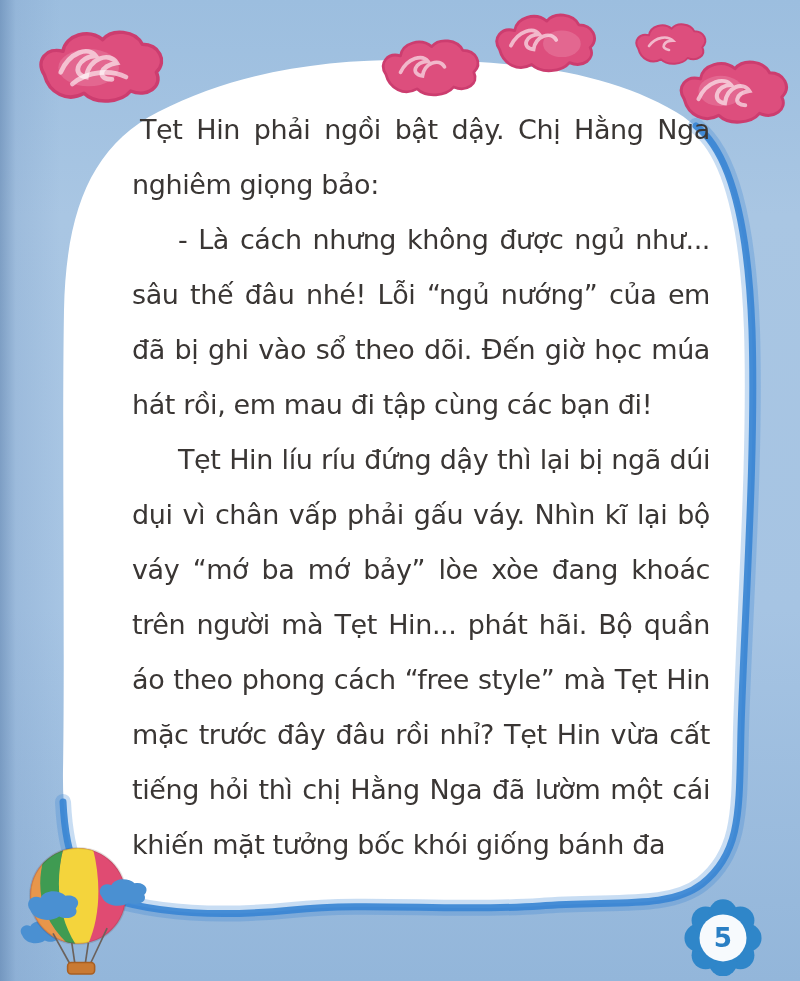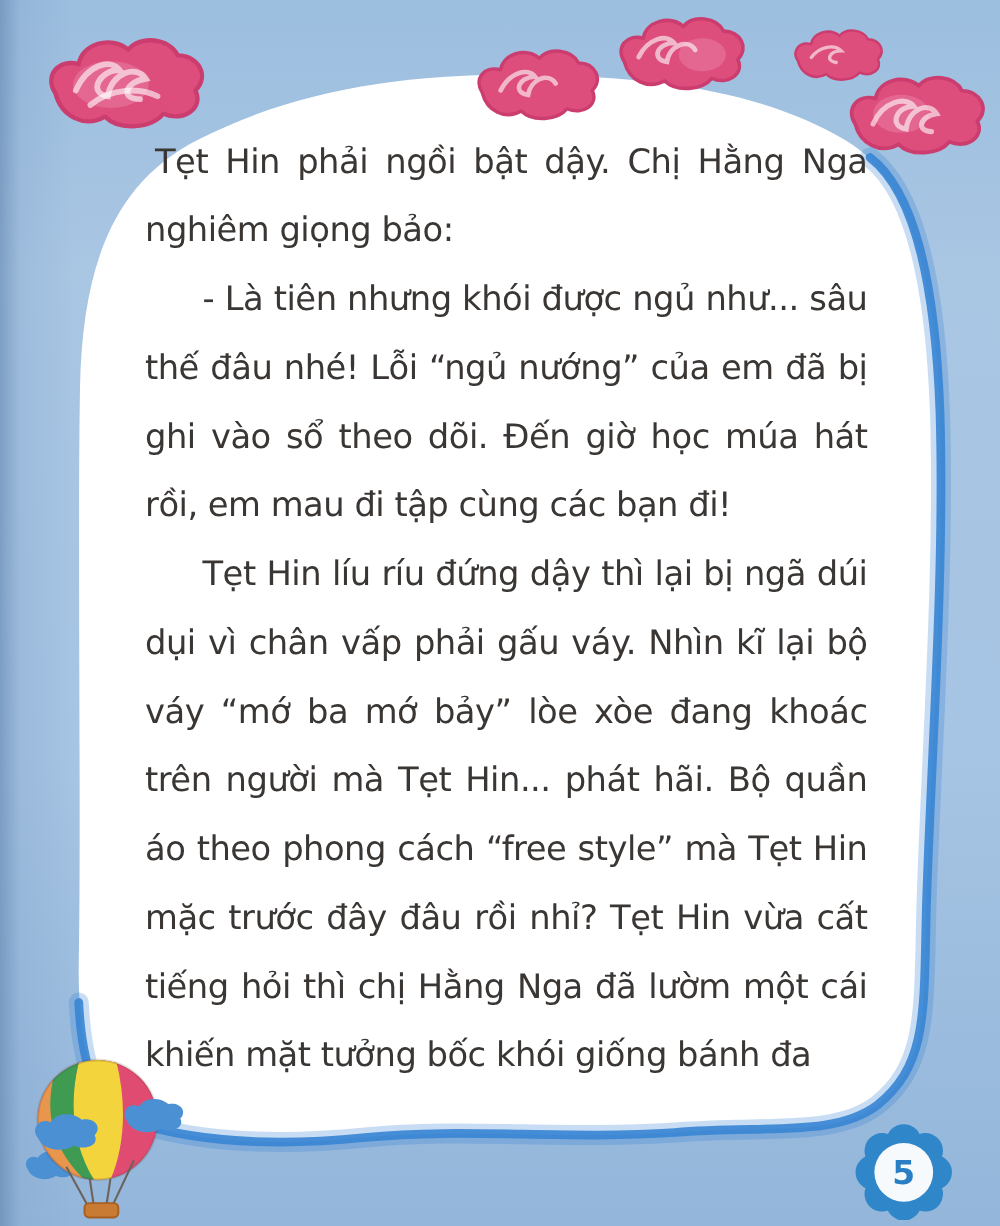--- a/index.html
+++ b/index.html
@@ -33,21 +33,21 @@
     background:
       linear-gradient(90deg, rgba(84,120,165,.50) 0px, rgba(130,163,203,.30) 16px, rgba(168,198,229,0) 60px),
       linear-gradient(180deg, #9cbedf 0%, var(--background-blue) 22%, #a6c4e3 62%, #93b6da 100%);
   }
   .blob-svg{position:absolute;left:0;top:0;}
   .blob-fill{fill:var(--panel-white);}
   .blob-edge-soft{fill:none;stroke:var(--panel-edge-blue);stroke-width:16;stroke-linecap:round;opacity:.28;}
   .blob-edge{fill:none;stroke:var(--panel-edge-blue);stroke-width:7;stroke-linecap:round;opacity:.92;}
 
   .story{
-    position:absolute;left:116px;top:102px;width:578px;
+    position:absolute;left:132px;top:102px;width:578px;
     color:var(--text-color);
     font-size:27px;line-height:55px;
     letter-spacing:-0.4px;
     text-align:justify;
   }
   .story p{margin:0;}
   .story p.p-first{text-indent:8px;}
   .story p.p-indent{text-indent:46px;}
 
   .cloud{position:absolute;}
@@ -110,21 +110,21 @@
       C 756 460, 744 620, 741 730
       C 739 810, 742 852, 702 884
       C 668 910, 612 900, 540 906
       C 450 912, 372 902, 292 910
       C 212 918, 152 912, 108 898
       C 82 890, 66 864, 63 802"></path>
   </svg>
 
   <div class="story">
     <p class="p-first">Tẹt Hin phải ngồi bật dậy. Chị Hằng Nga nghiêm giọng bảo:</p>
-    <p class="p-indent">- Là tiên nhưng khói được ngủ như... sâu thế đâu nhé! Lỗi “ngủ nướng” của em đã bị ghi vào sổ theo dõi. Đến giờ học múa hát rồi, em mau đi tập cùng các bạn đi!</p>
+    <p class="p-indent">- Là cách nhưng không được ngủ như... sâu thế đâu nhé! Lỗi “ngủ nướng” của em đã bị ghi vào sổ theo dõi. Đến giờ học múa hát rồi, em mau đi tập cùng các bạn đi!</p>
     <p class="p-indent">Tẹt Hin líu ríu đứng dậy thì lại bị ngã dúi dụi vì chân vấp phải gấu váy. Nhìn kĩ lại bộ váy “mớ ba mớ bảy” lòe xòe đang khoác trên người mà Tẹt Hin... phát hãi. Bộ quần áo theo phong cách “free style” mà Tẹt Hin mặc trước đây đâu rồi nhỉ? Tẹt Hin vừa cất tiếng hỏi thì chị Hằng Nga đã lườm một cái khiến mặt tưởng bốc khói giống bánh đa</p>
   </div>
 
   <svg class="cloud" style="left:28px;top:14px;" width="140" height="98" viewBox="0 0 120 72" aria-hidden="true">
     <path class="cloud-body" d="M14 46 C6 34 16 22 30 26 C32 12 52 6 64 16 C72 6 92 8 98 20 C112 20 120 34 110 44 C116 56 102 66 88 60 C80 70 58 72 48 62 C34 70 18 62 14 46 Z"></path>
     <ellipse class="cloud-inner" cx="52" cy="40" rx="26" ry="16"></ellipse>
     <path class="cloud-scribble" d="M28 44 C36 26 52 22 58 30 C44 30 36 46 50 48 C52 32 70 26 76 36 C62 38 58 50 72 50"></path>
     <path class="cloud-scribble" d="M38 54 C52 42 72 42 84 48"></path>
   </svg>
 

